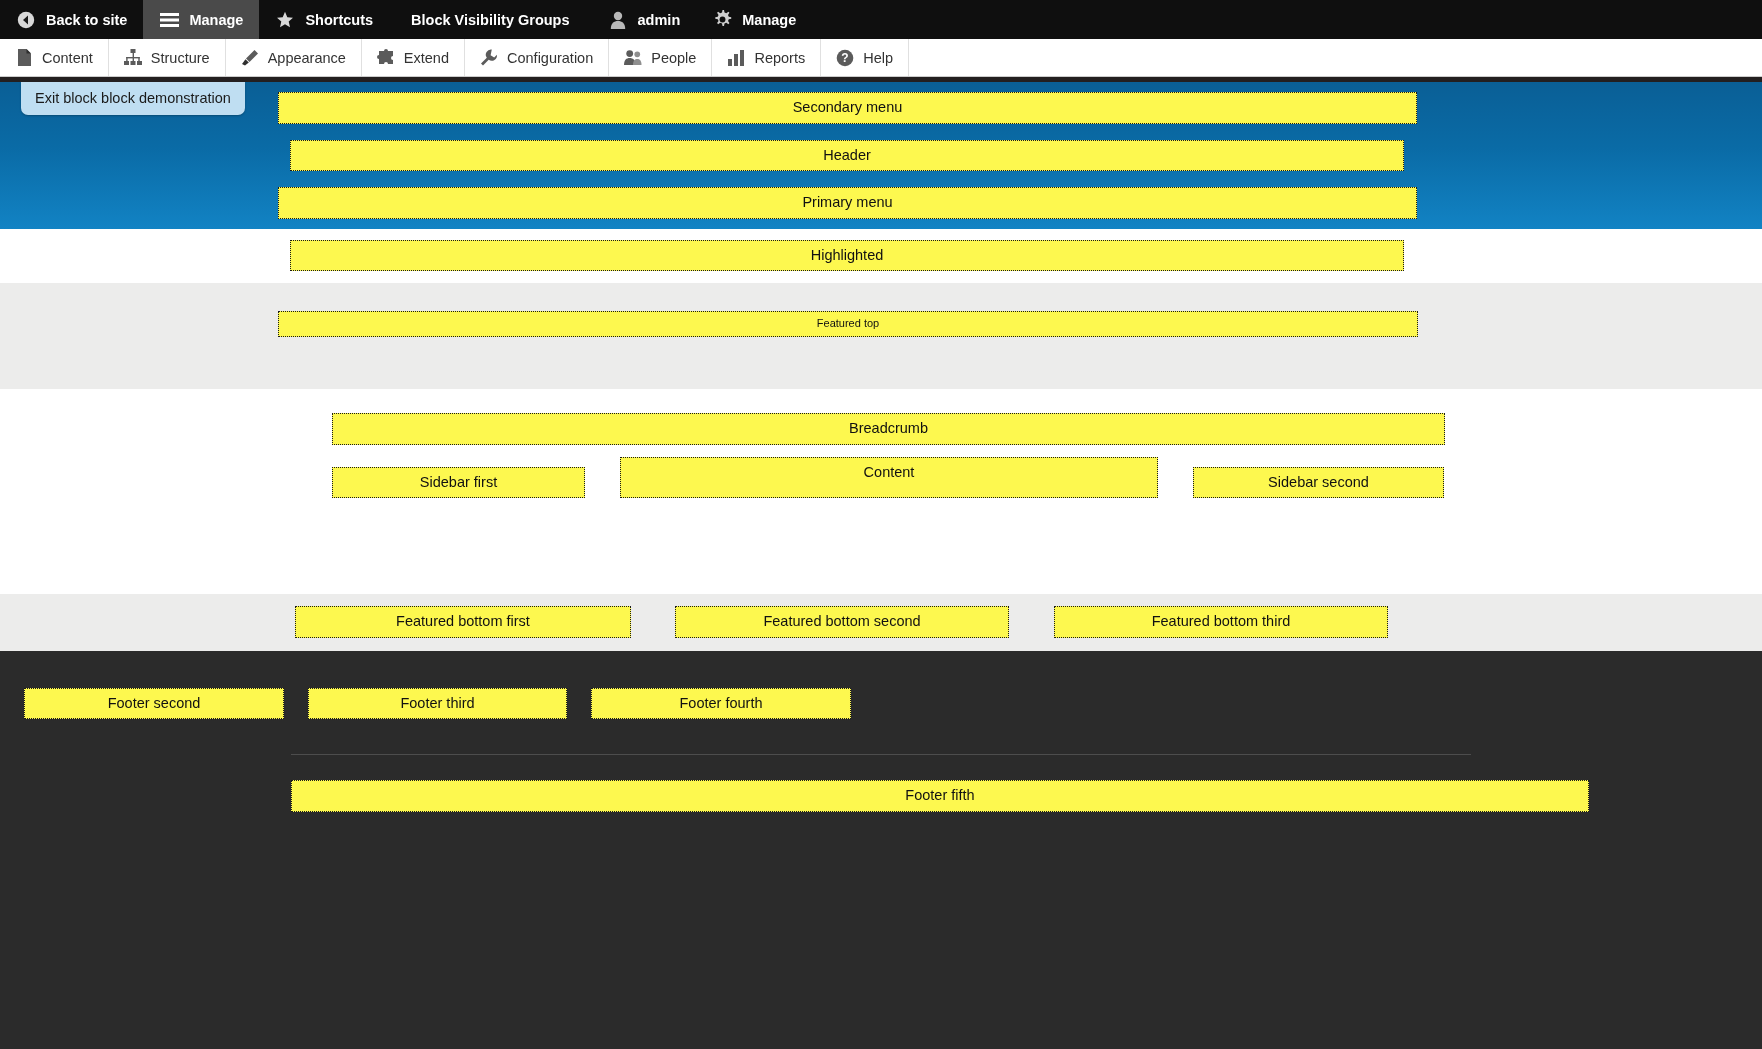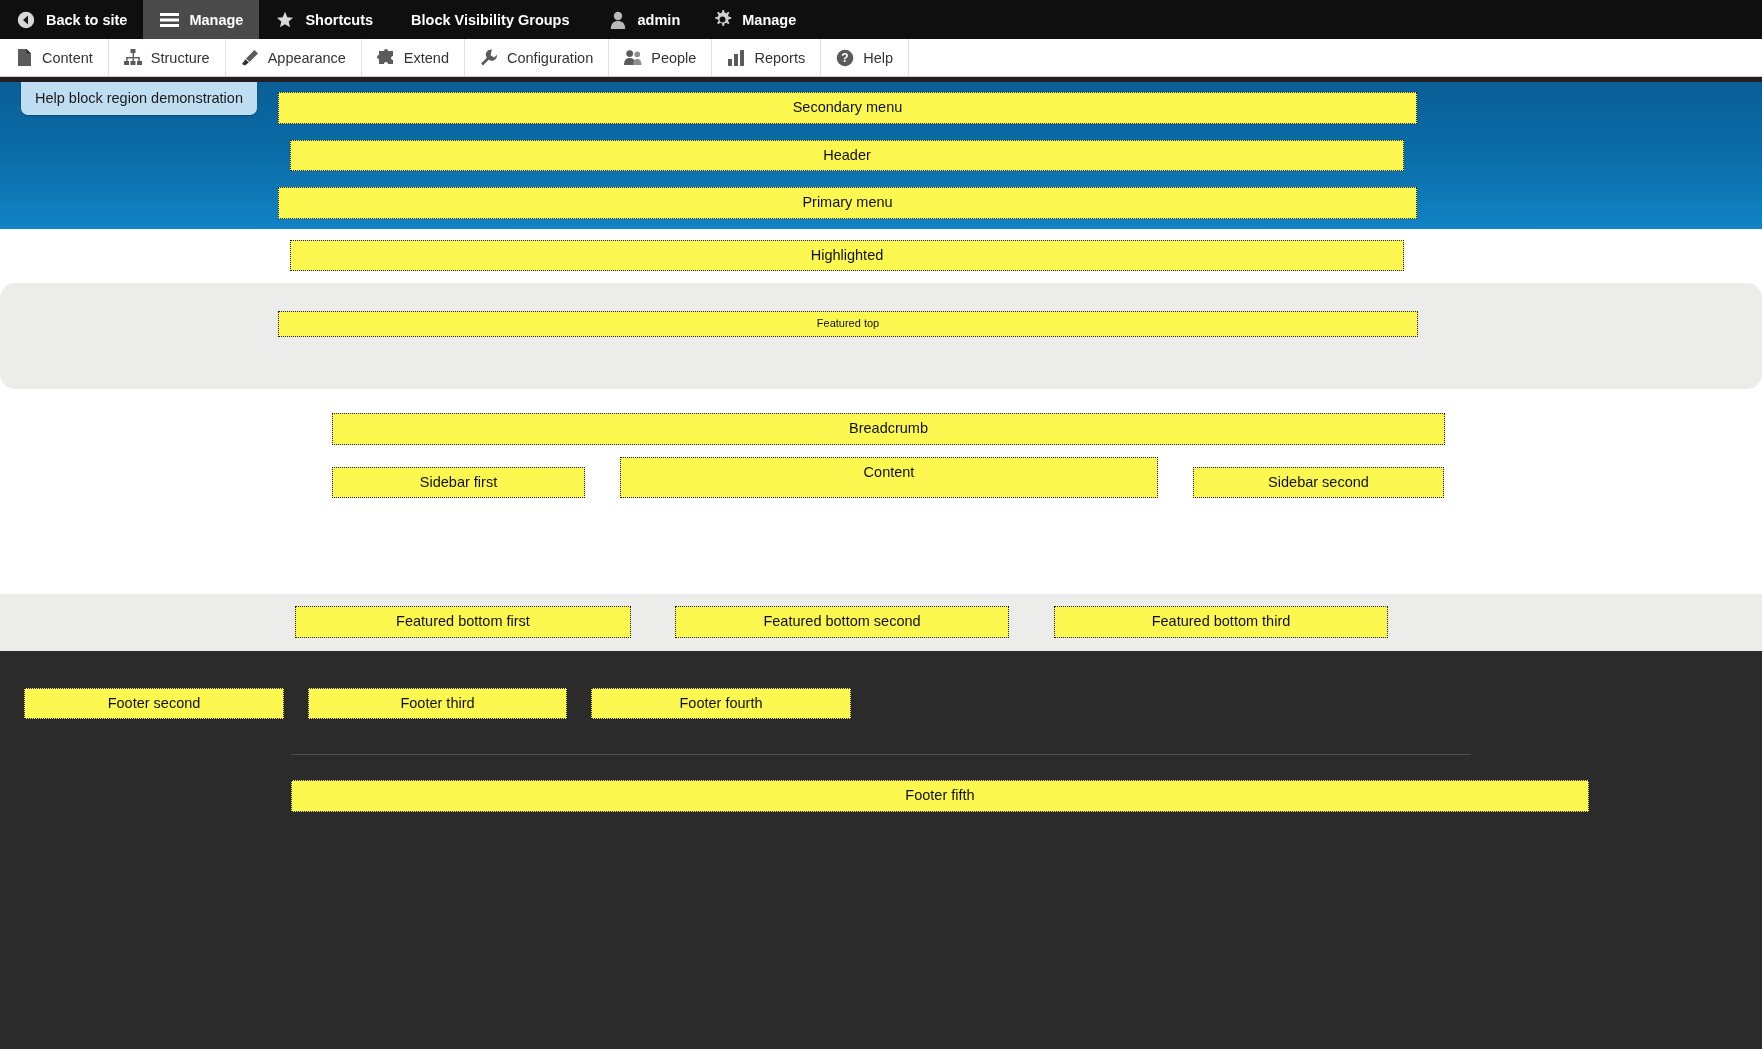--- a/index.html
+++ b/index.html
@@ -306,42 +306,42 @@
     <span>Help</span>
   </div>
 
 </div>
 
 <div class="toolbar-shadow"></div>
 
 <div class="page">
 
   <div class="exit-demo">
-    <span>Help block region demonstration</span>
+    <span>Exit block block demonstration</span>
   </div>
 
   <div class="band-blue">
     <div class="region r-secondary">
       <span>Secondary menu</span>
     </div>
     <div class="region r-header">
       <span>Header</span>
     </div>
     <div class="region r-primary">
       <span>Primary menu</span>
     </div>
   </div>
 
   <div class="band-white" style="padding:11px 0 12px 0;">
     <div class="region r-highlighted">
       <span>Highlighted</span>
     </div>
   </div>
 
-  <div class="band-gray" style="padding:28px 0 52px 0;border-radius:15px;">
+  <div class="band-gray" style="padding:28px 0 52px 0;">
     <div class="region small r-featuredtop">
       <span>Featured top</span>
     </div>
   </div>
 
   <div class="band-white" style="padding:24px 11px 0 0;margin-left:41px;">
 
     <div class="region r-breadcrumb">
       <span>Breadcrumb</span>
     </div>

